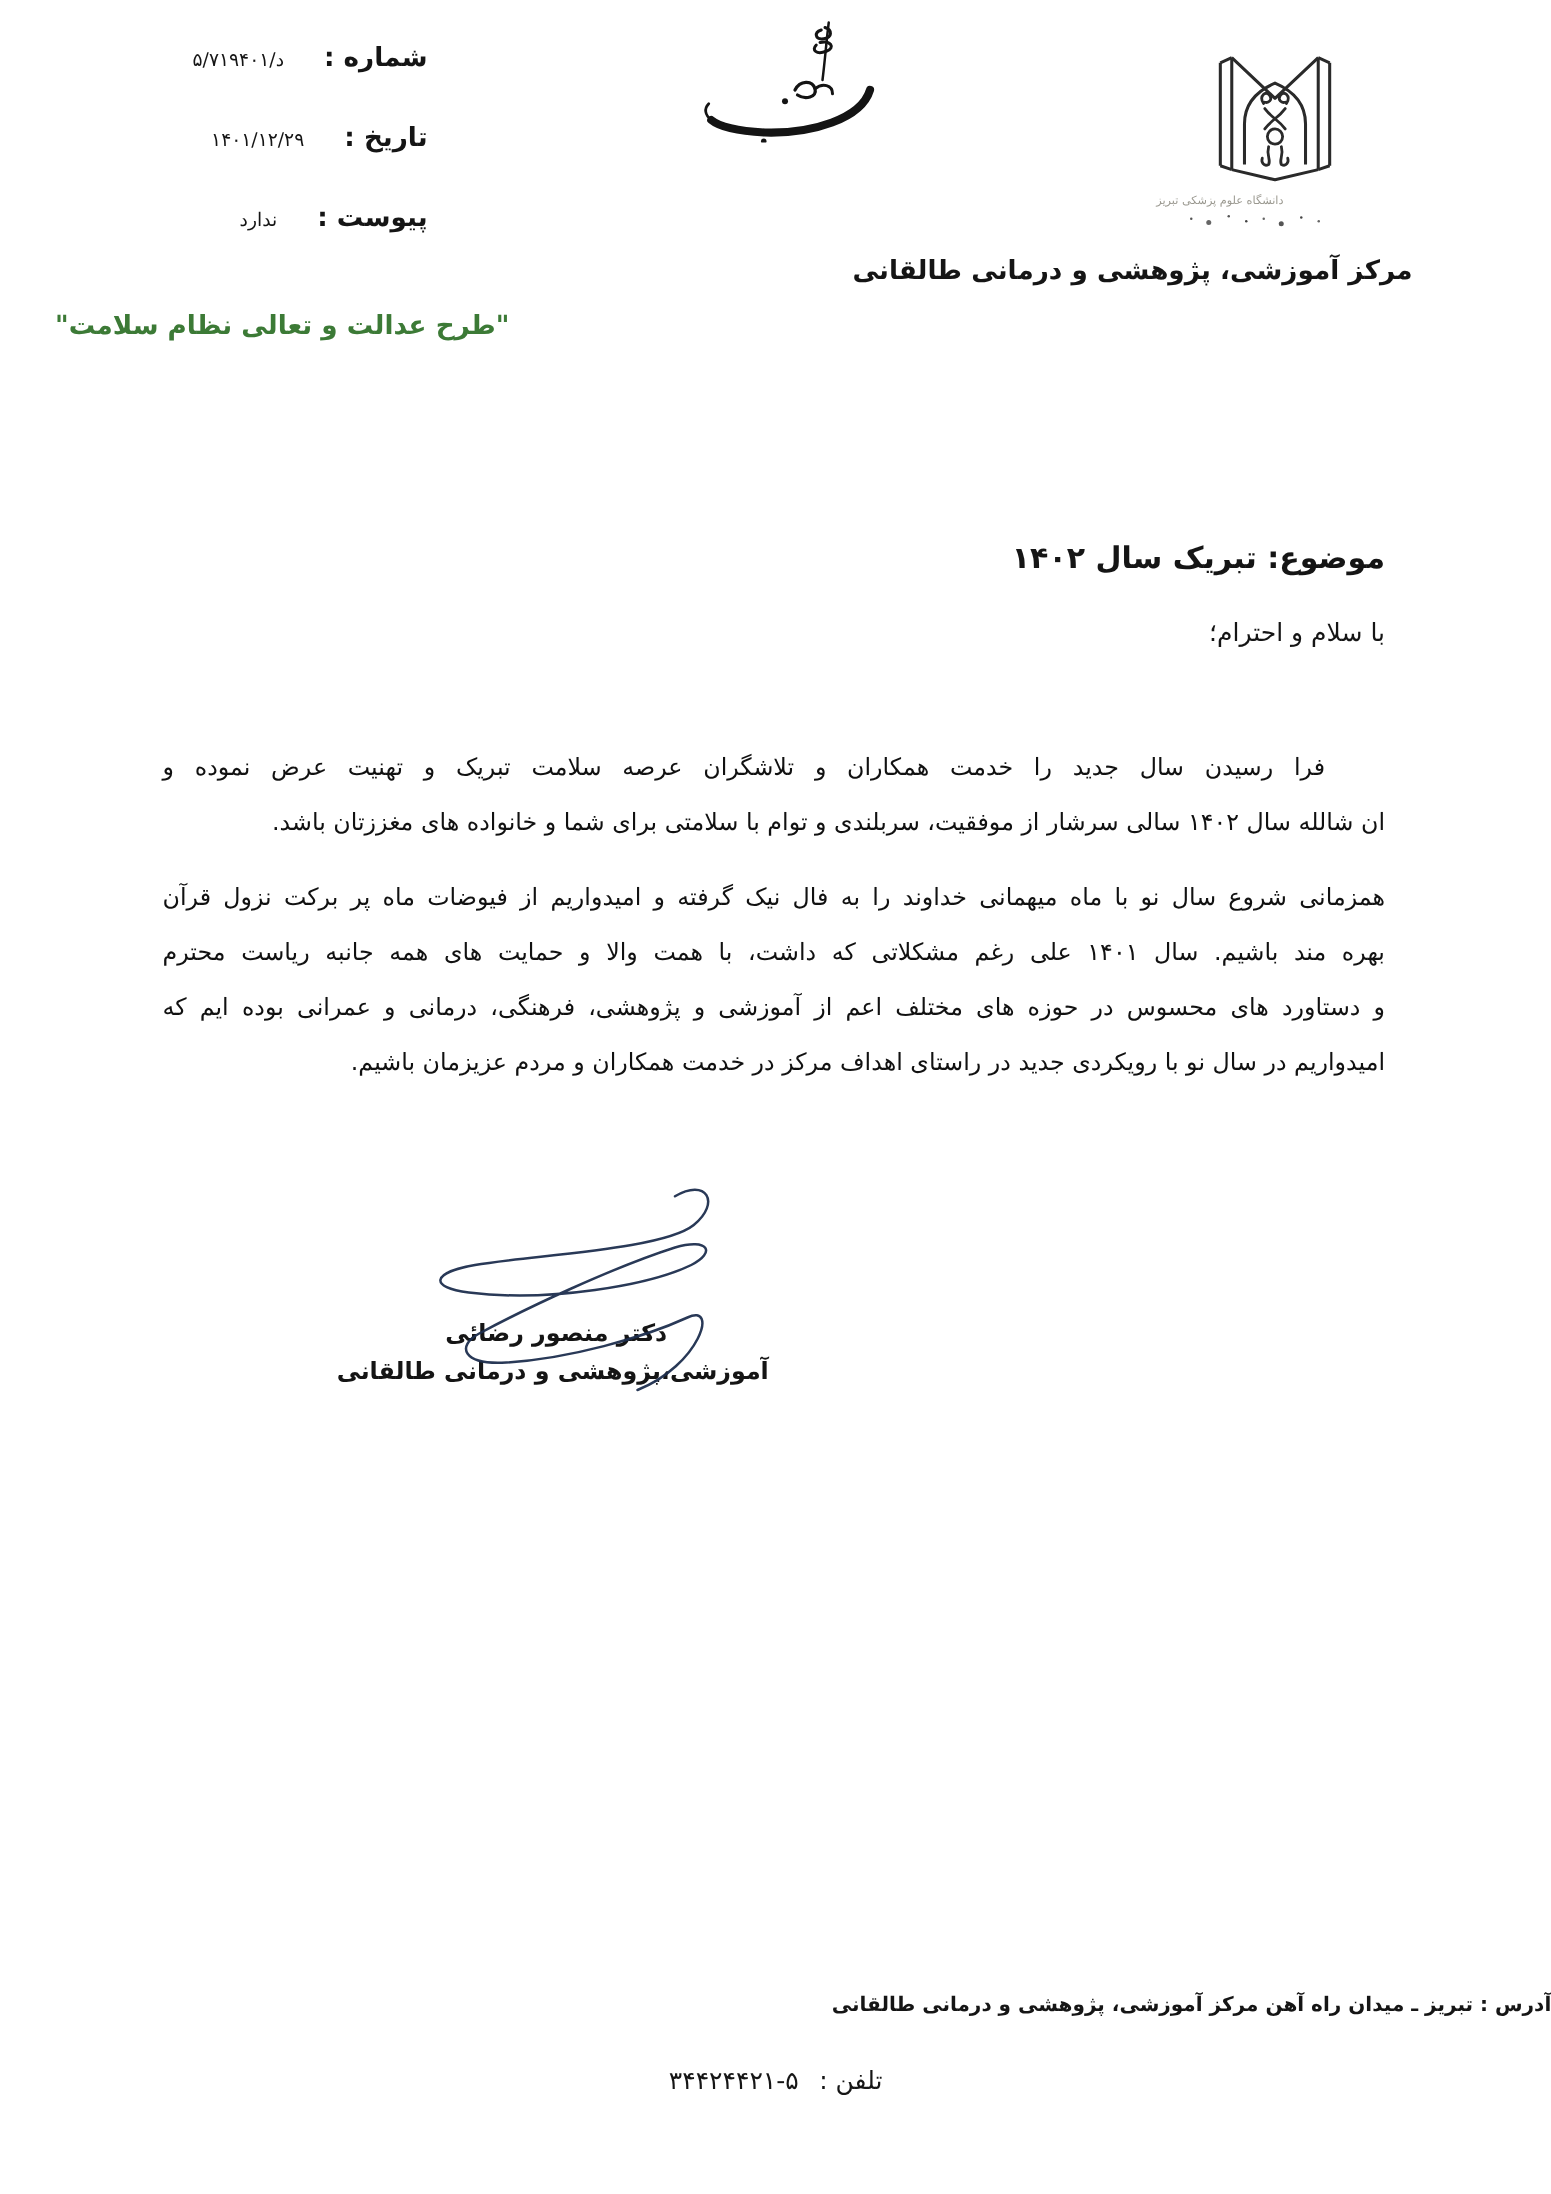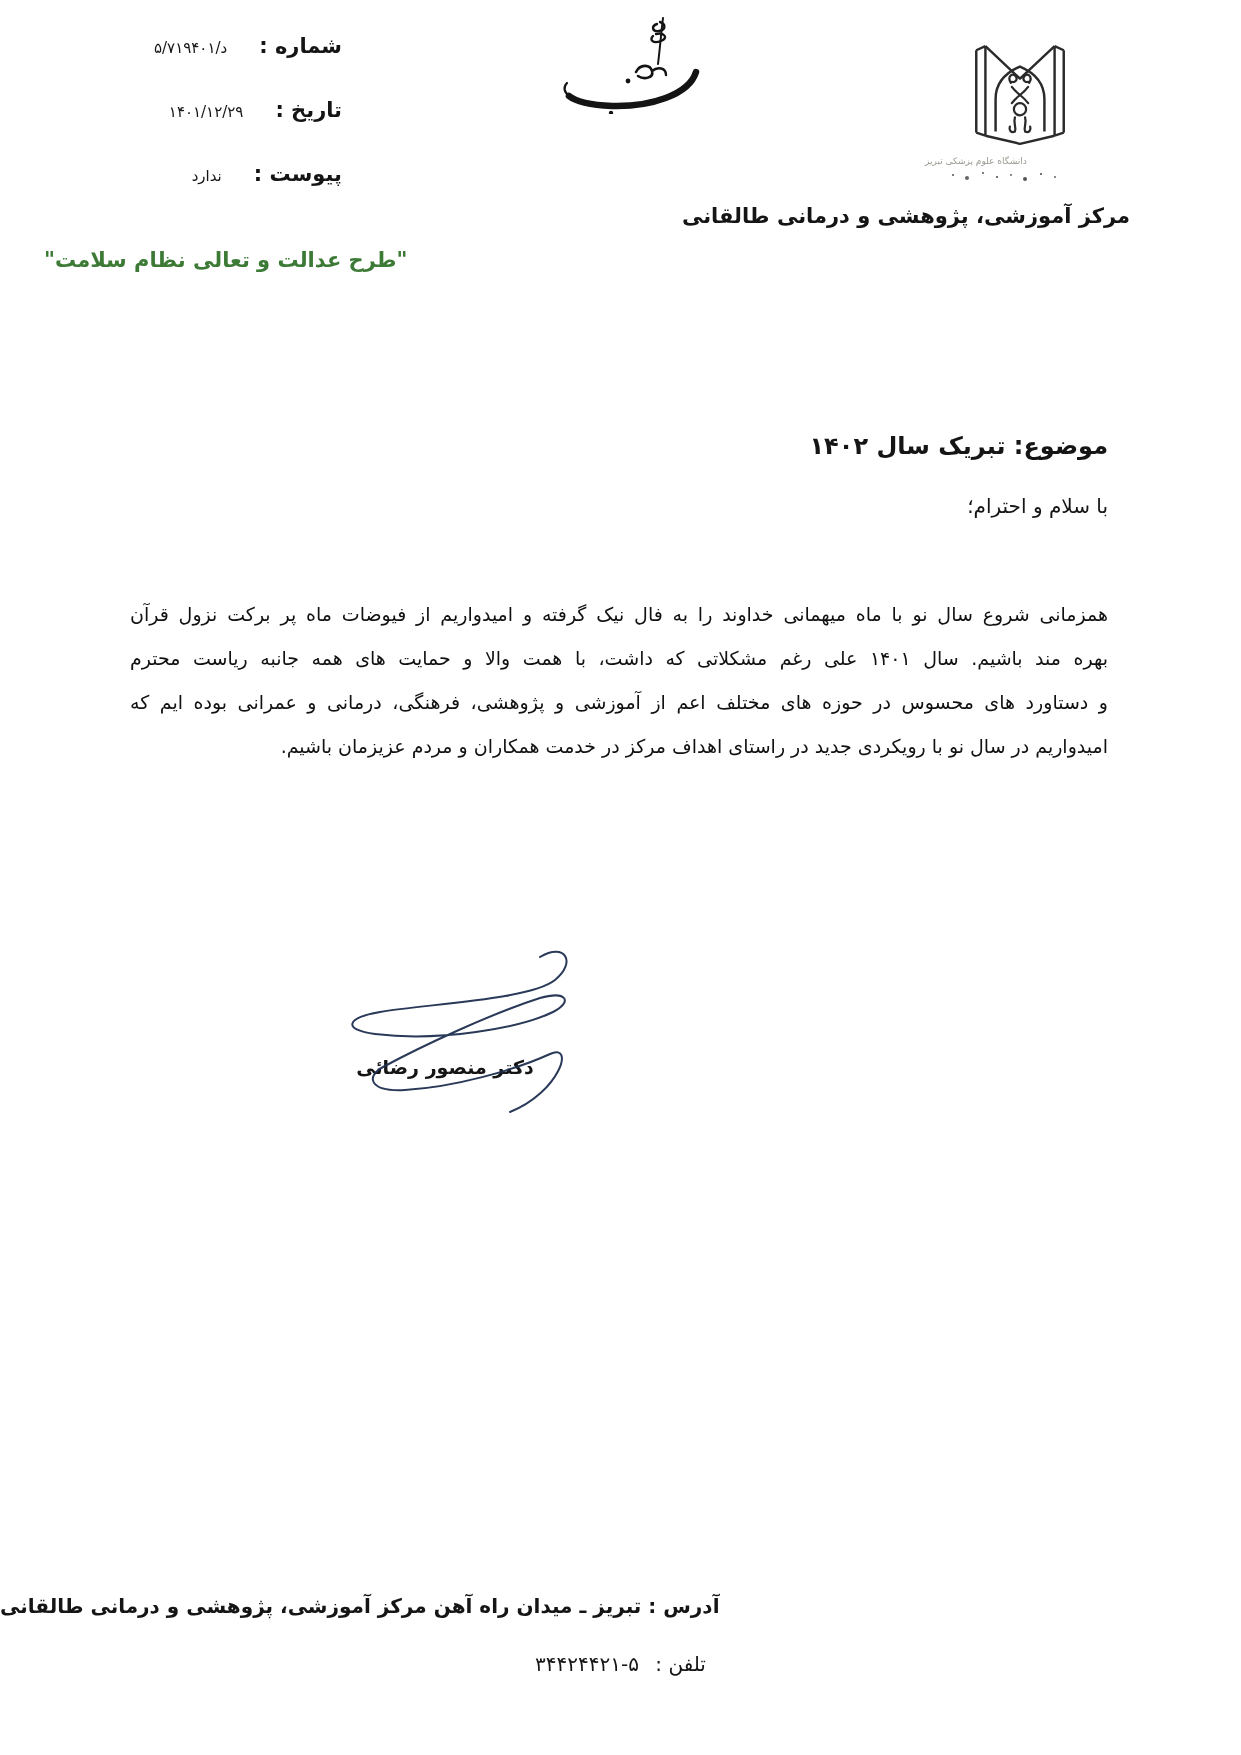--- a/index.html
+++ b/index.html
@@ -34,21 +34,21 @@
   .para .line.just{text-align:justify;text-align-last:justify;}
   .para .line.indent{padding-right:48px;}
   .para + .para{margin-top:16px;}
 
   
   .sig-block{position:absolute;left:275px;top:1052px;width:340px;text-align:center;
     font-weight:bold;font-size:19px;line-height:30px;white-space:nowrap;}
   .sig-flourish{position:absolute;left:325px;top:942px;pointer-events:none;}
 
   
-  .footer-address{position:absolute;left:0;right:0;top:1594px;text-align:left;font-size:20px;font-weight:bold;}
+  .footer-address{position:absolute;left:0;right:0;top:1594px;text-align:right;font-size:16px;font-weight:bold;}
   .footer-phone{position:absolute;left:0;right:0;top:1652px;text-align:center;font-size:20px;font-weight:normal;direction:rtl;}
   .footer-phone .phone-val{margin-right:10px;}
 </style>
 </head>
 <body>
 
 <div class="page">
 
   <div class="meta">
     <div class="meta-row">
@@ -106,29 +106,34 @@
 
   <div class="org-title">مرکز آموزشی، پژوهشی و درمانی طالقانی</div>
 
   <div class="slogan" style="color: rgb(60, 122, 54);">"طرح عدالت و تعالی نظام سلامت"</div>
 
   <div class="subject">موضوع: تبریک سال ۱۴۰۲</div>
   <div class="salutation">با سلام و احترام؛</div>
 
   <div class="body-text">
     <div class="para">
+      <div class="line just indent">فرا رسیدن سال جدید را خدمت همکاران و تلاشگران عرصه سلامت تبریک و تهنیت عرض نموده و</div>
+      <div class="line">ان شالله سال ۱۴۰۲ سالی سرشار از موفقیت، سربلندی و توام با سلامتی برای شما و خانواده های مغززتان باشد.</div>
+    </div>
+    <div class="para">
       <div class="line just">همزمانی شروع سال نو با ماه میهمانی خداوند را به فال نیک گرفته و امیدواریم از فیوضات ماه پر برکت نزول قرآن</div>
       <div class="line just">بهره مند باشیم. سال ۱۴۰۱ علی رغم مشکلاتی که داشت، با همت والا و حمایت های همه جانبه ریاست محترم</div>
       <div class="line just">و دستاورد های محسوس در حوزه های مختلف اعم از آموزشی و پژوهشی، فرهنگی، درمانی و عمرانی بوده ایم که</div>
       <div class="line">امیدواریم در سال نو با رویکردی جدید در راستای اهداف مرکز در خدمت همکاران و مردم عزیزمان باشیم.</div>
     </div>
   </div>
 
   <div class="sig-block">
     <div class="sig-name">دکتر منصور رضائی</div>
+    <div class="sig-org">آموزشی،پژوهشی و درمانی طالقانی</div>
   </div>
   <svg class="sig-flourish" width="260" height="190" viewBox="0 0 260 190" aria-hidden="true">
     <path d="M215,15 C240,0 252,20 230,38 C205,58 100,62 55,70 C20,76 18,88 50,92
              C115,100 195,86 228,70 C248,60 242,48 215,56 C165,72 95,105 58,125
              C40,135 45,150 80,148 C130,145 190,128 225,112 C250,100 235,150 185,170" stroke="#1d2e4e" stroke-width="2" fill="none" stroke-linecap="round" opacity="0.95"></path>
   </svg>
 
   <div class="footer-address">آدرس : تبریز ـ میدان راه آهن مرکز آموزشی، پژوهشی و درمانی طالقانی</div>
   <div class="footer-phone">
     <span>تلفن :</span>

